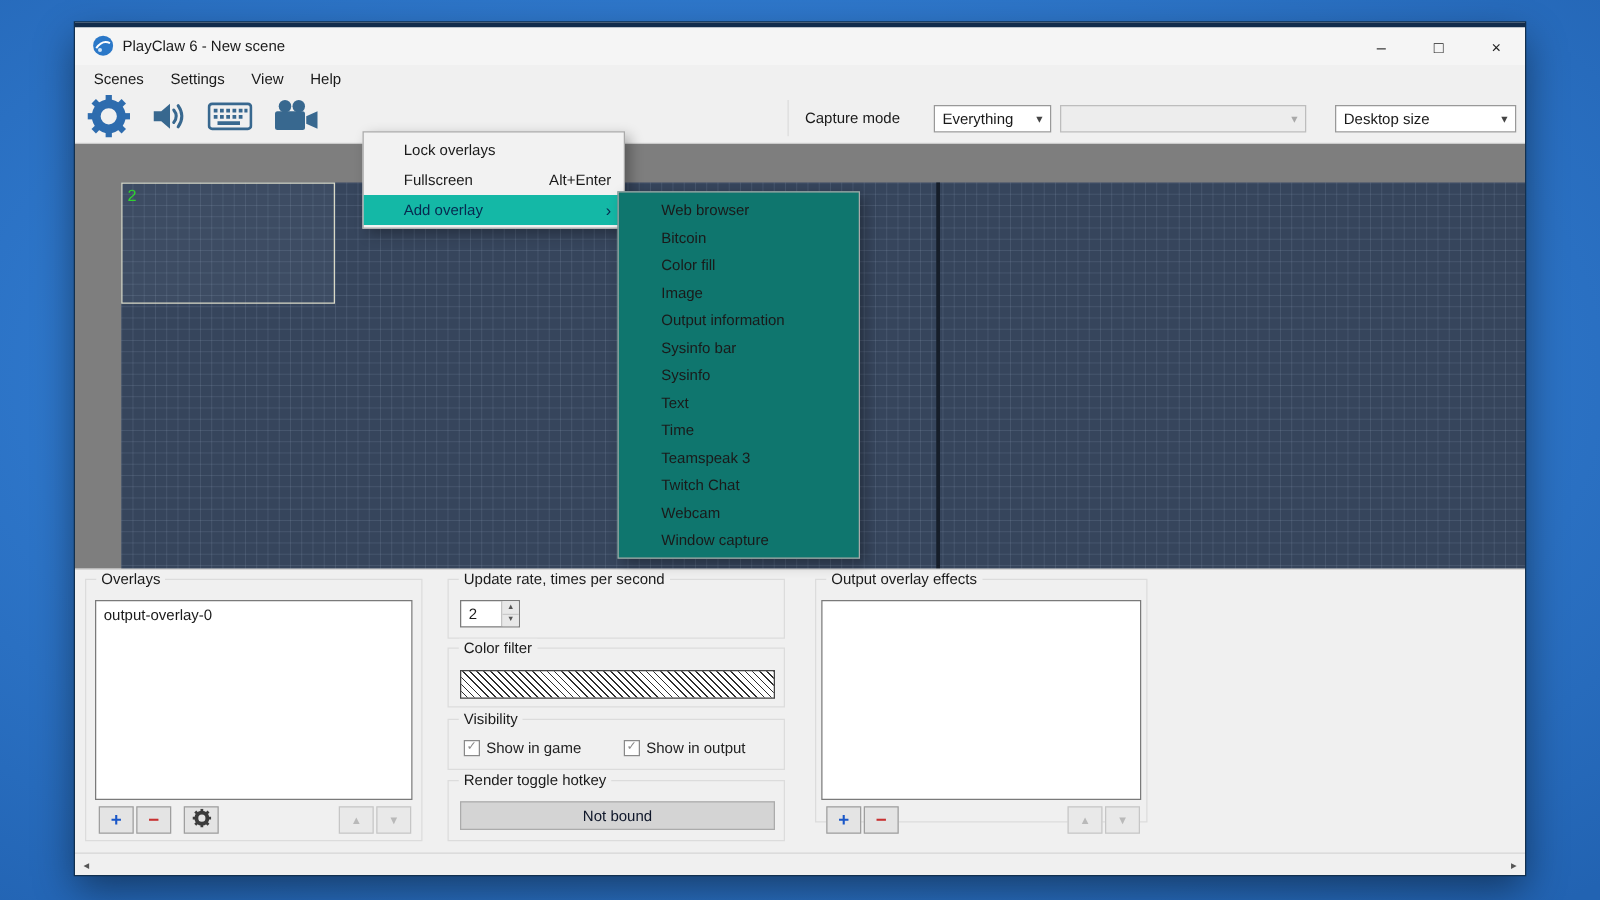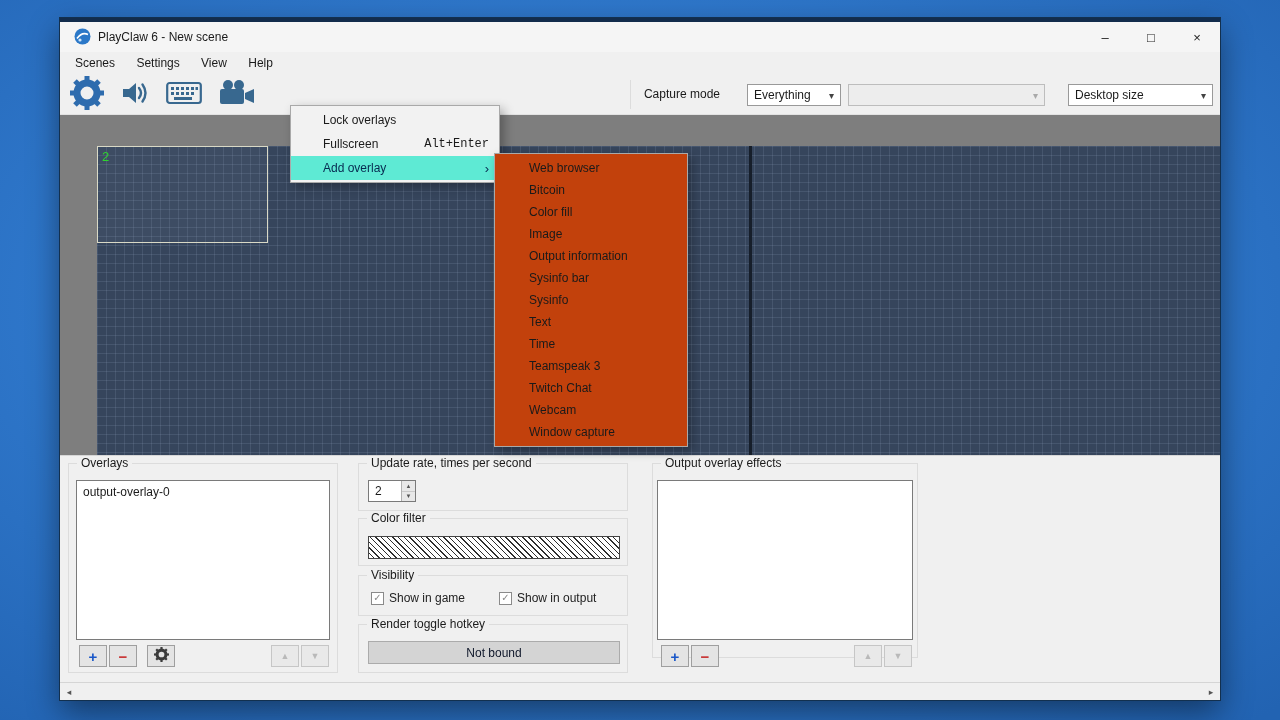--- a/index.html
+++ b/index.html
@@ -91,24 +91,24 @@
   .hscroll { position:relative; height:18px; background:#f0f0f0; border-top:1px solid #d5d5d5; }
   .scroll-btn { position:absolute; top:1px; width:16px; height:16px; color:#555; font-size:9px;
     display:flex; align-items:center; justify-content:center; }
   .scroll-btn.left { left:1px; } .scroll-btn.right { right:1px; }
 
   
   .menu { position:absolute; background:#f2f2f2; border:1px solid #a9a9a9;
     box-shadow:4px 4px 10px rgba(0,0,0,.3); z-index:60; padding:2px 0; }
   .context-menu { left:290px; top:105px; width:210px; }
   .menu-row { height:24px; display:flex; align-items:center; padding:0 10px 0 32px; font-size:12px; color:#1a1a1a; }
-  .menu-row .shortcut { margin-left:auto;font-family:Liberation Mono, monospace; }
-  .menu-row.highlight { background:#5eead4; color:#07294f; }
+  .menu-row .shortcut { margin-left:auto; }
+  .menu-row.highlight { background:#14b8a6; color:#07294f; }
   .menu-row .sub-arrow { margin-left:auto; font-size:13px; }
-  .submenu { left:494px; top:153px; width:194px; background:#c2410c; z-index:61; padding:3px 0; }
+  .submenu { left:494px; top:153px; width:194px; background:#0f766e; z-index:61; padding:3px 0; }
   .submenu .menu-row { height:22px; padding-left:34px; }
 </style>
 </head>
 <body>
 
 <div class="window">
   <div class="top-accent"></div>
 
   <div class="titlebar">
     <span class="logo">

